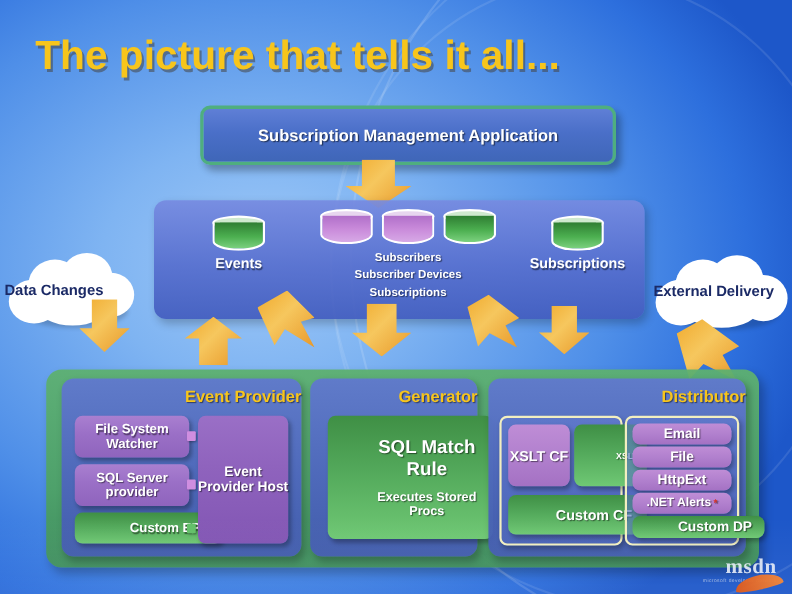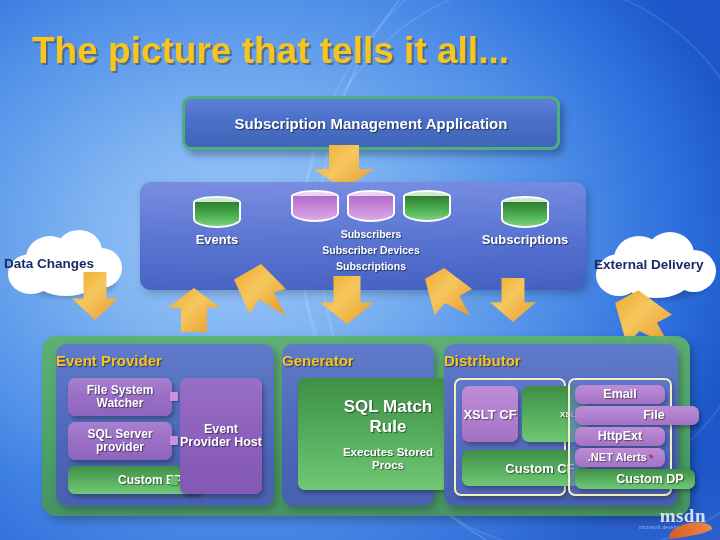--- a/index.html
+++ b/index.html
@@ -101,21 +101,21 @@
     border-radius:14px;
     background:linear-gradient(180deg,rgba(93,176,112,0.95) 0%,rgba(78,162,100,0.95) 60%,rgba(64,144,88,0.95) 100%);
     box-shadow:4px 5px 9px rgba(0,0,0,0.25);
   }
   .panel{
     position:absolute;border-radius:11px;
     background:linear-gradient(180deg,rgba(96,120,206,0.95) 0%,rgba(78,102,190,0.95) 55%,rgba(66,90,176,0.95) 100%);
     box-shadow:3px 4px 7px rgba(0,0,0,0.25);
   }
   .panel .ptitle{
-    position:absolute;left:0;top:8px;width:100%;text-align:left;
+    position:absolute;left:0;top:8px;width:100%;text-align:right;
     color:#f7c51c;font-size:15px;font-weight:700;
     text-shadow:1px 1px 1px rgba(0,0,0,0.5);
   }
   #panelEP{left:56px;top:344px;width:218px;height:162px;}
   #panelGEN{left:282px;top:344px;width:152px;height:162px;}
   #panelDIST{left:444px;top:344px;width:234px;height:162px;}
 
   .box{
     position:absolute;border-radius:7px;
     display:flex;align-items:center;justify-content:center;text-align:center;
@@ -308,21 +308,21 @@
       </div>
       <div class="box green" style="left:6px;top:70px;width:96px;height:36px;font-size:13px;">
         <span>Custom CF</span>
       </div>
     </div>
 
     <div class="subpanel" style="left:124px;top:34px;width:100px;height:114px;">
       <div class="box pinkpurple" style="left:5px;top:5px;width:90px;height:19px;font-size:12.5px;">
         <span>Email</span>
       </div>
-      <div class="box pinkpurple" style="left:5px;top:26px;width:90px;height:19px;font-size:12.5px;padding-left:34px;">
+      <div class="box pinkpurple" style="left:5px;top:26px;width:90px;height:19px;font-size:12.5px;">
         <span>File</span>
       </div>
       <div class="box pinkpurple" style="left:5px;top:47px;width:90px;height:19px;font-size:12.5px;">
         <span>HttpExt</span>
       </div>
       <div class="box pinkpurple" style="left:5px;top:68px;width:90px;height:19px;font-size:11px;">
         <span>.NET Alerts</span>
           <span style="color:#d8342a;font-size:9px;vertical-align:super;margin-left:2px;">*</span>
       </div>
       <div class="box green" style="left:5px;top:89px;width:90px;height:20px;font-size:12.5px;">

